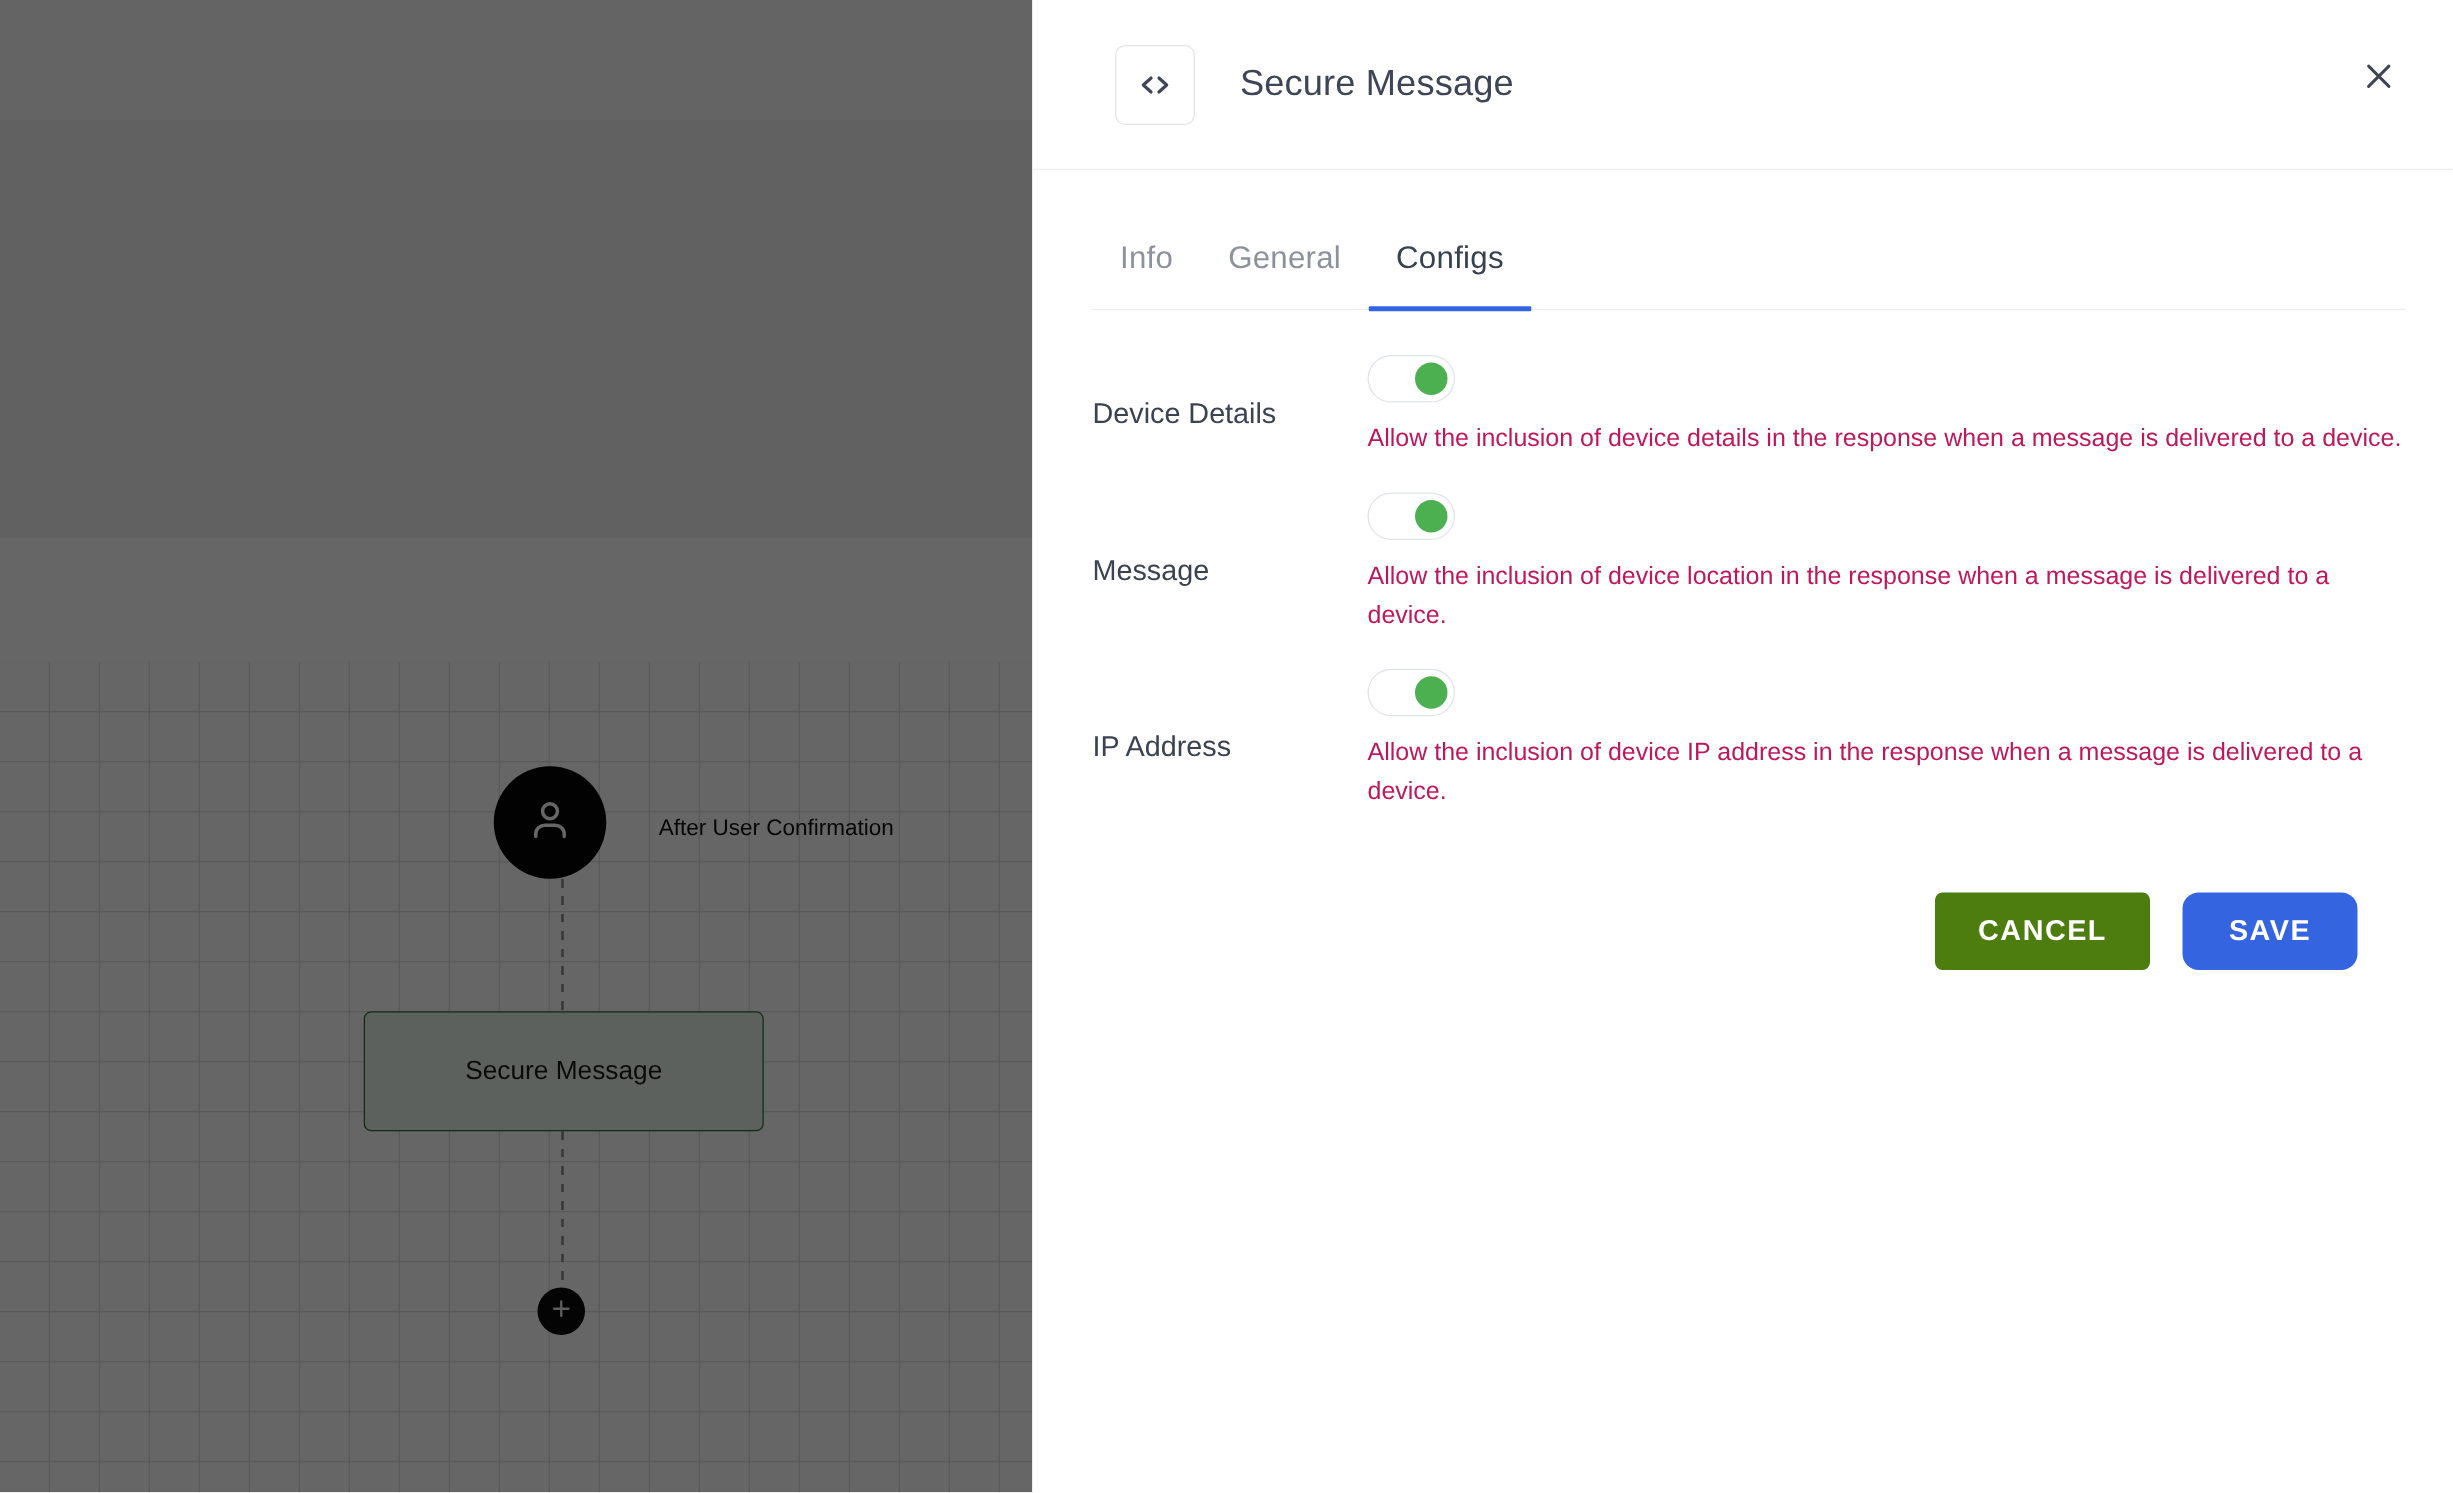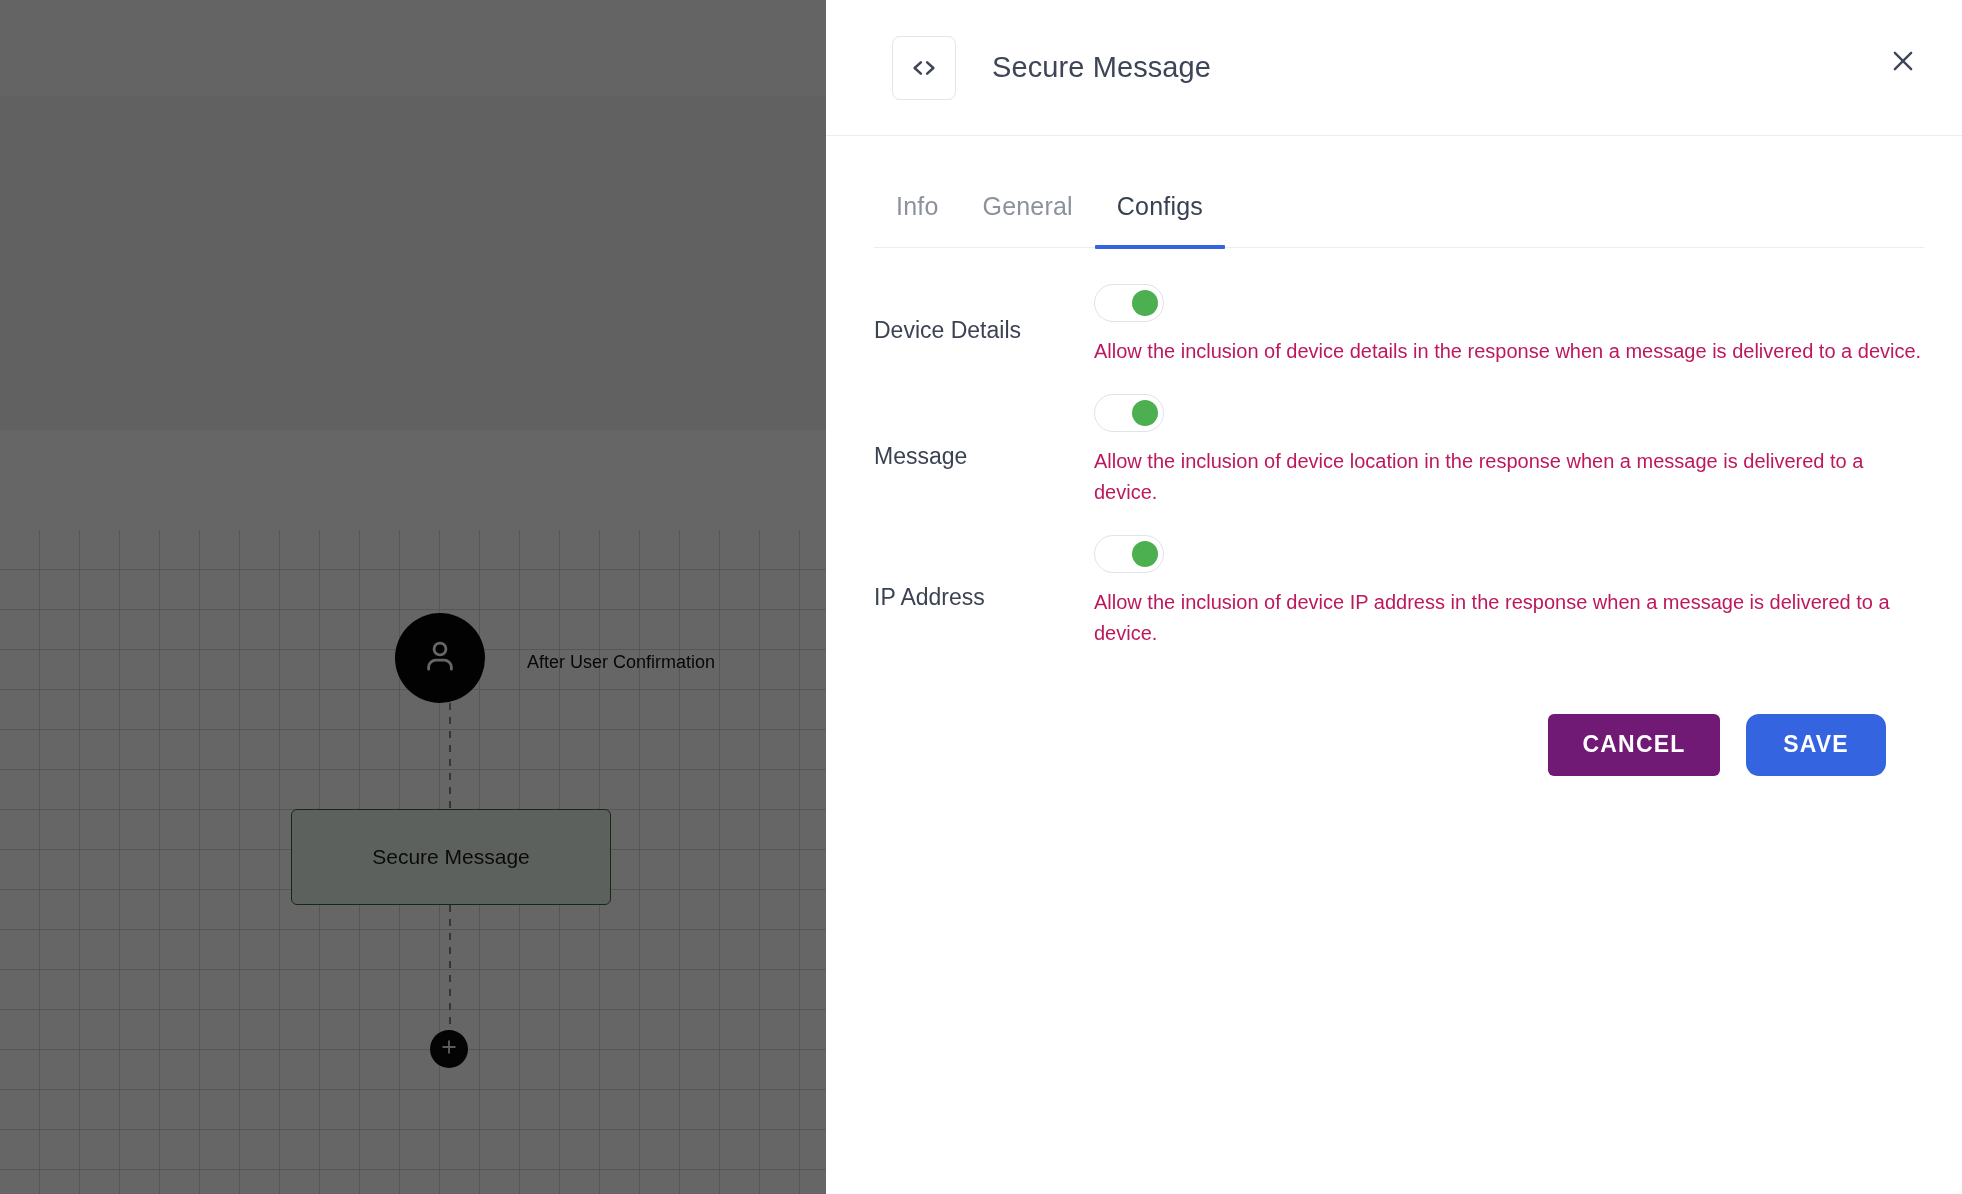--- a/index.html
+++ b/index.html
@@ -271,21 +271,21 @@
     border-radius: 6px;
     font-family: inherit;
     font-size: 23px;
     font-weight: bold;
     letter-spacing: 1.2px;
     cursor: pointer;
     padding: 0 34px;
     height: 62px;
     min-width: 172px;
   }
-  .btn-cancel { background: #701a75; color: #ffffff; }
+  .btn-cancel { background: #4d7c0f; color: #ffffff; }
   .btn-save  { background: #3464e0; color: #ffffff; min-width: 140px; border-radius: 13px; }
 </style>
 </head>
 <body>
 
 <div id="app">
 
   <div class="canvas">
     <div class="canvas-topband"></div>
     <div class="canvas-midband"></div>

